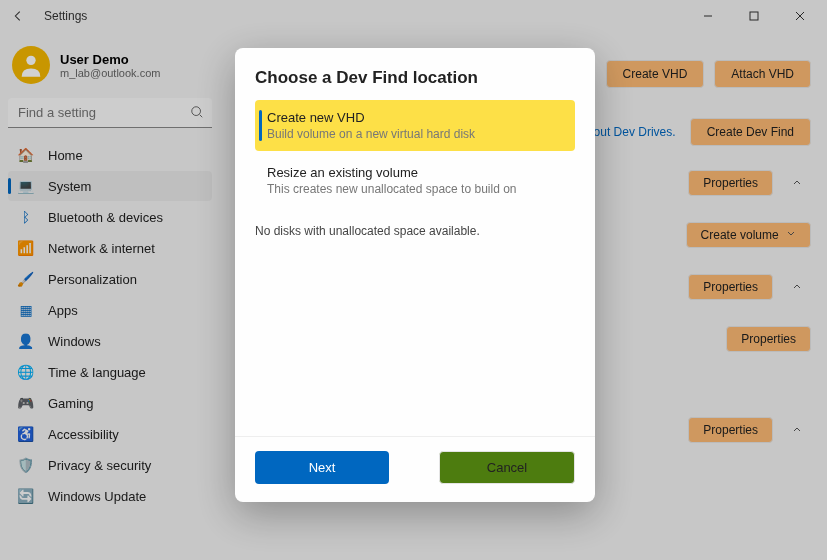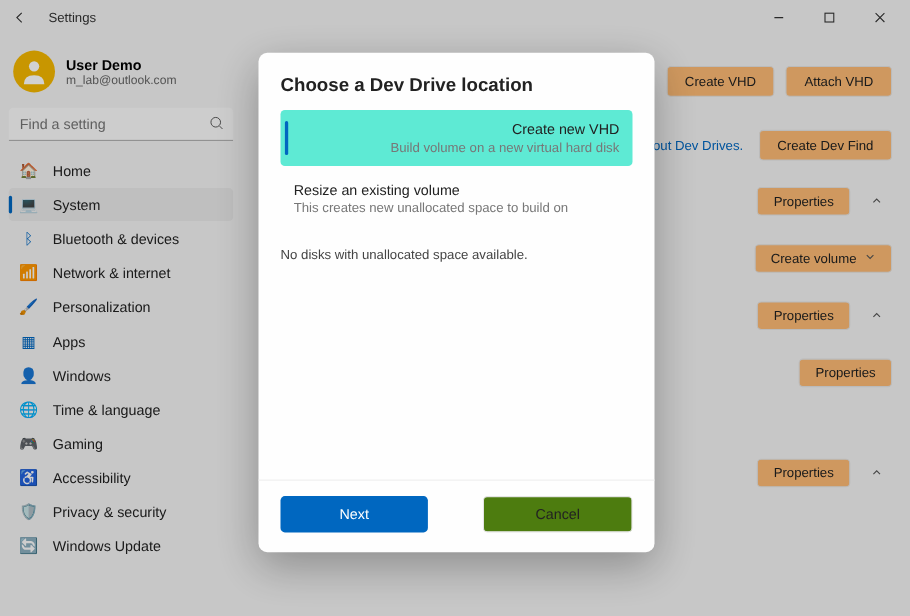--- a/index.html
+++ b/index.html
@@ -50,21 +50,21 @@
 .disk2-sub { font-size: 11px; color: #666; }
 
 
 .backdrop { position: fixed; inset: 0; background: rgba(0,0,0,0.18); z-index: 10; }
 .modal { position: fixed; left: 235px; top: 48px; width: 360px; height: 454px; background: #fefefe; border-radius: 8px; box-shadow: 0 12px 40px rgba(0,0,0,0.3); z-index: 20; display: flex; flex-direction: column; }
 .modal-body { padding: 20px 20px 0; flex: 1; }
 .modal-title { font-size: 17px; font-weight: 600; margin-bottom: 12px; color: #222; }
 .modal-desc { font-size: 12px; color: #444; margin-bottom: 16px; line-height: 1.4; }
 
 .option { padding: 10px 12px; border-radius: 4px; cursor: pointer; margin-bottom: 4px; }
-.option.selected { background: #5eead4; position: relative; text-align: right; }
+.option.selected { background: #fde047; position: relative; }
 .option.selected::before { content:''; position:absolute; left:4px; top:10px; bottom:10px; width:3px; background:#0067c0; border-radius:2px; }
 .option-title { font-size: 13px; color: #222; margin-bottom: 2px; }
 .option-sub { font-size: 12px; color: #777; }
 
 .modal-note { font-size: 12px; color: #444; margin-top: 18px; }
 
 .modal-footer { padding: 14px 20px 18px; display: flex; gap: 10px; border-top: 1px solid #eee; }
 .btn-primary { flex: 1; background: #0067c0; color: #fff; border: none; border-radius: 4px; padding: 8px 0; font-size: 13px; cursor: pointer; }
 .btn-secondary { flex: 1; background: #4d7c0f; border: 1px solid #e4e4e4; border-radius: 4px; padding: 8px 0; font-size: 13px; cursor: pointer; color: #222; margin-left: 40px; }
 </style>
@@ -226,21 +226,21 @@
             </div>
         </div>
       </div>
     </div>
   </div>
 </div>
 
 <div class="backdrop"></div>
 <div class="modal">
   <div class="modal-body">
-    <div class="modal-title">Choose a Dev Drive location</div>
+    <div class="modal-title">Choose a Dev Find location</div>
     <div class="option selected">
       <div class="option-title">Create new VHD</div>
       <div class="option-sub">Build volume on a new virtual hard disk</div>
     </div>
     <div class="option">
       <div class="option-title">Resize an existing volume</div>
       <div class="option-sub">This creates new unallocated space to build on</div>
     </div>
     <div class="modal-note">No disks with unallocated space available.</div>
   </div>

